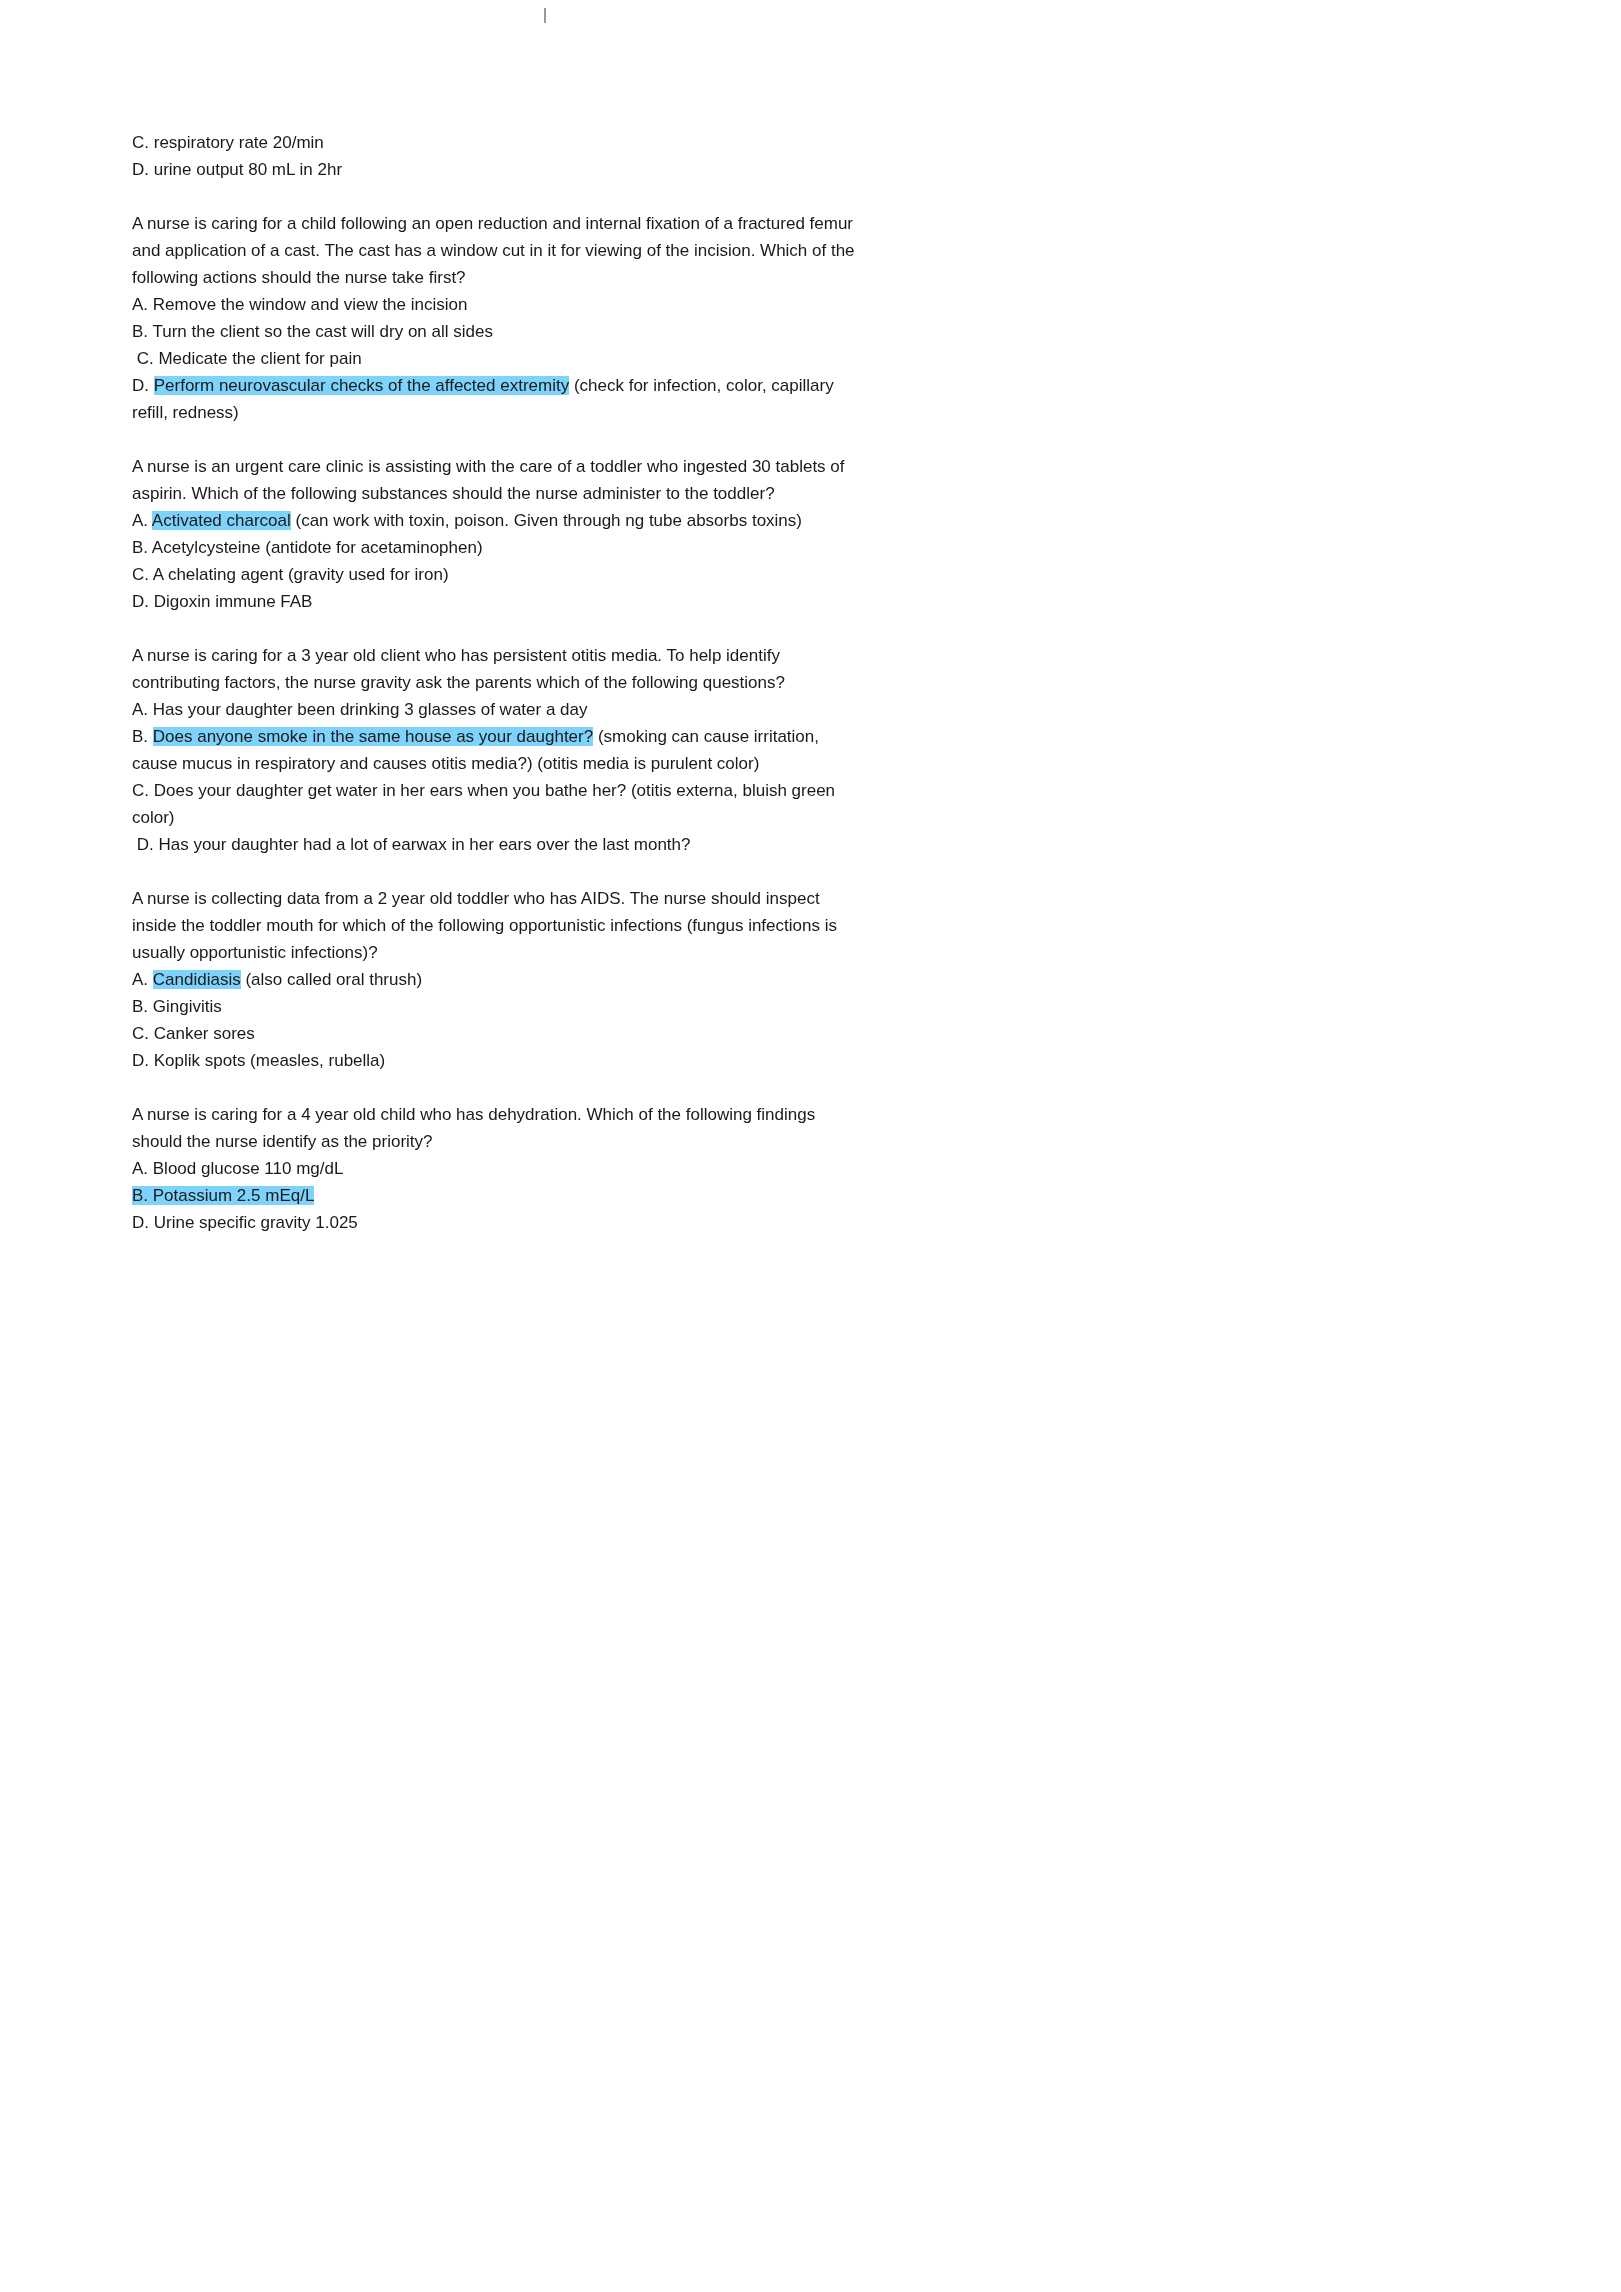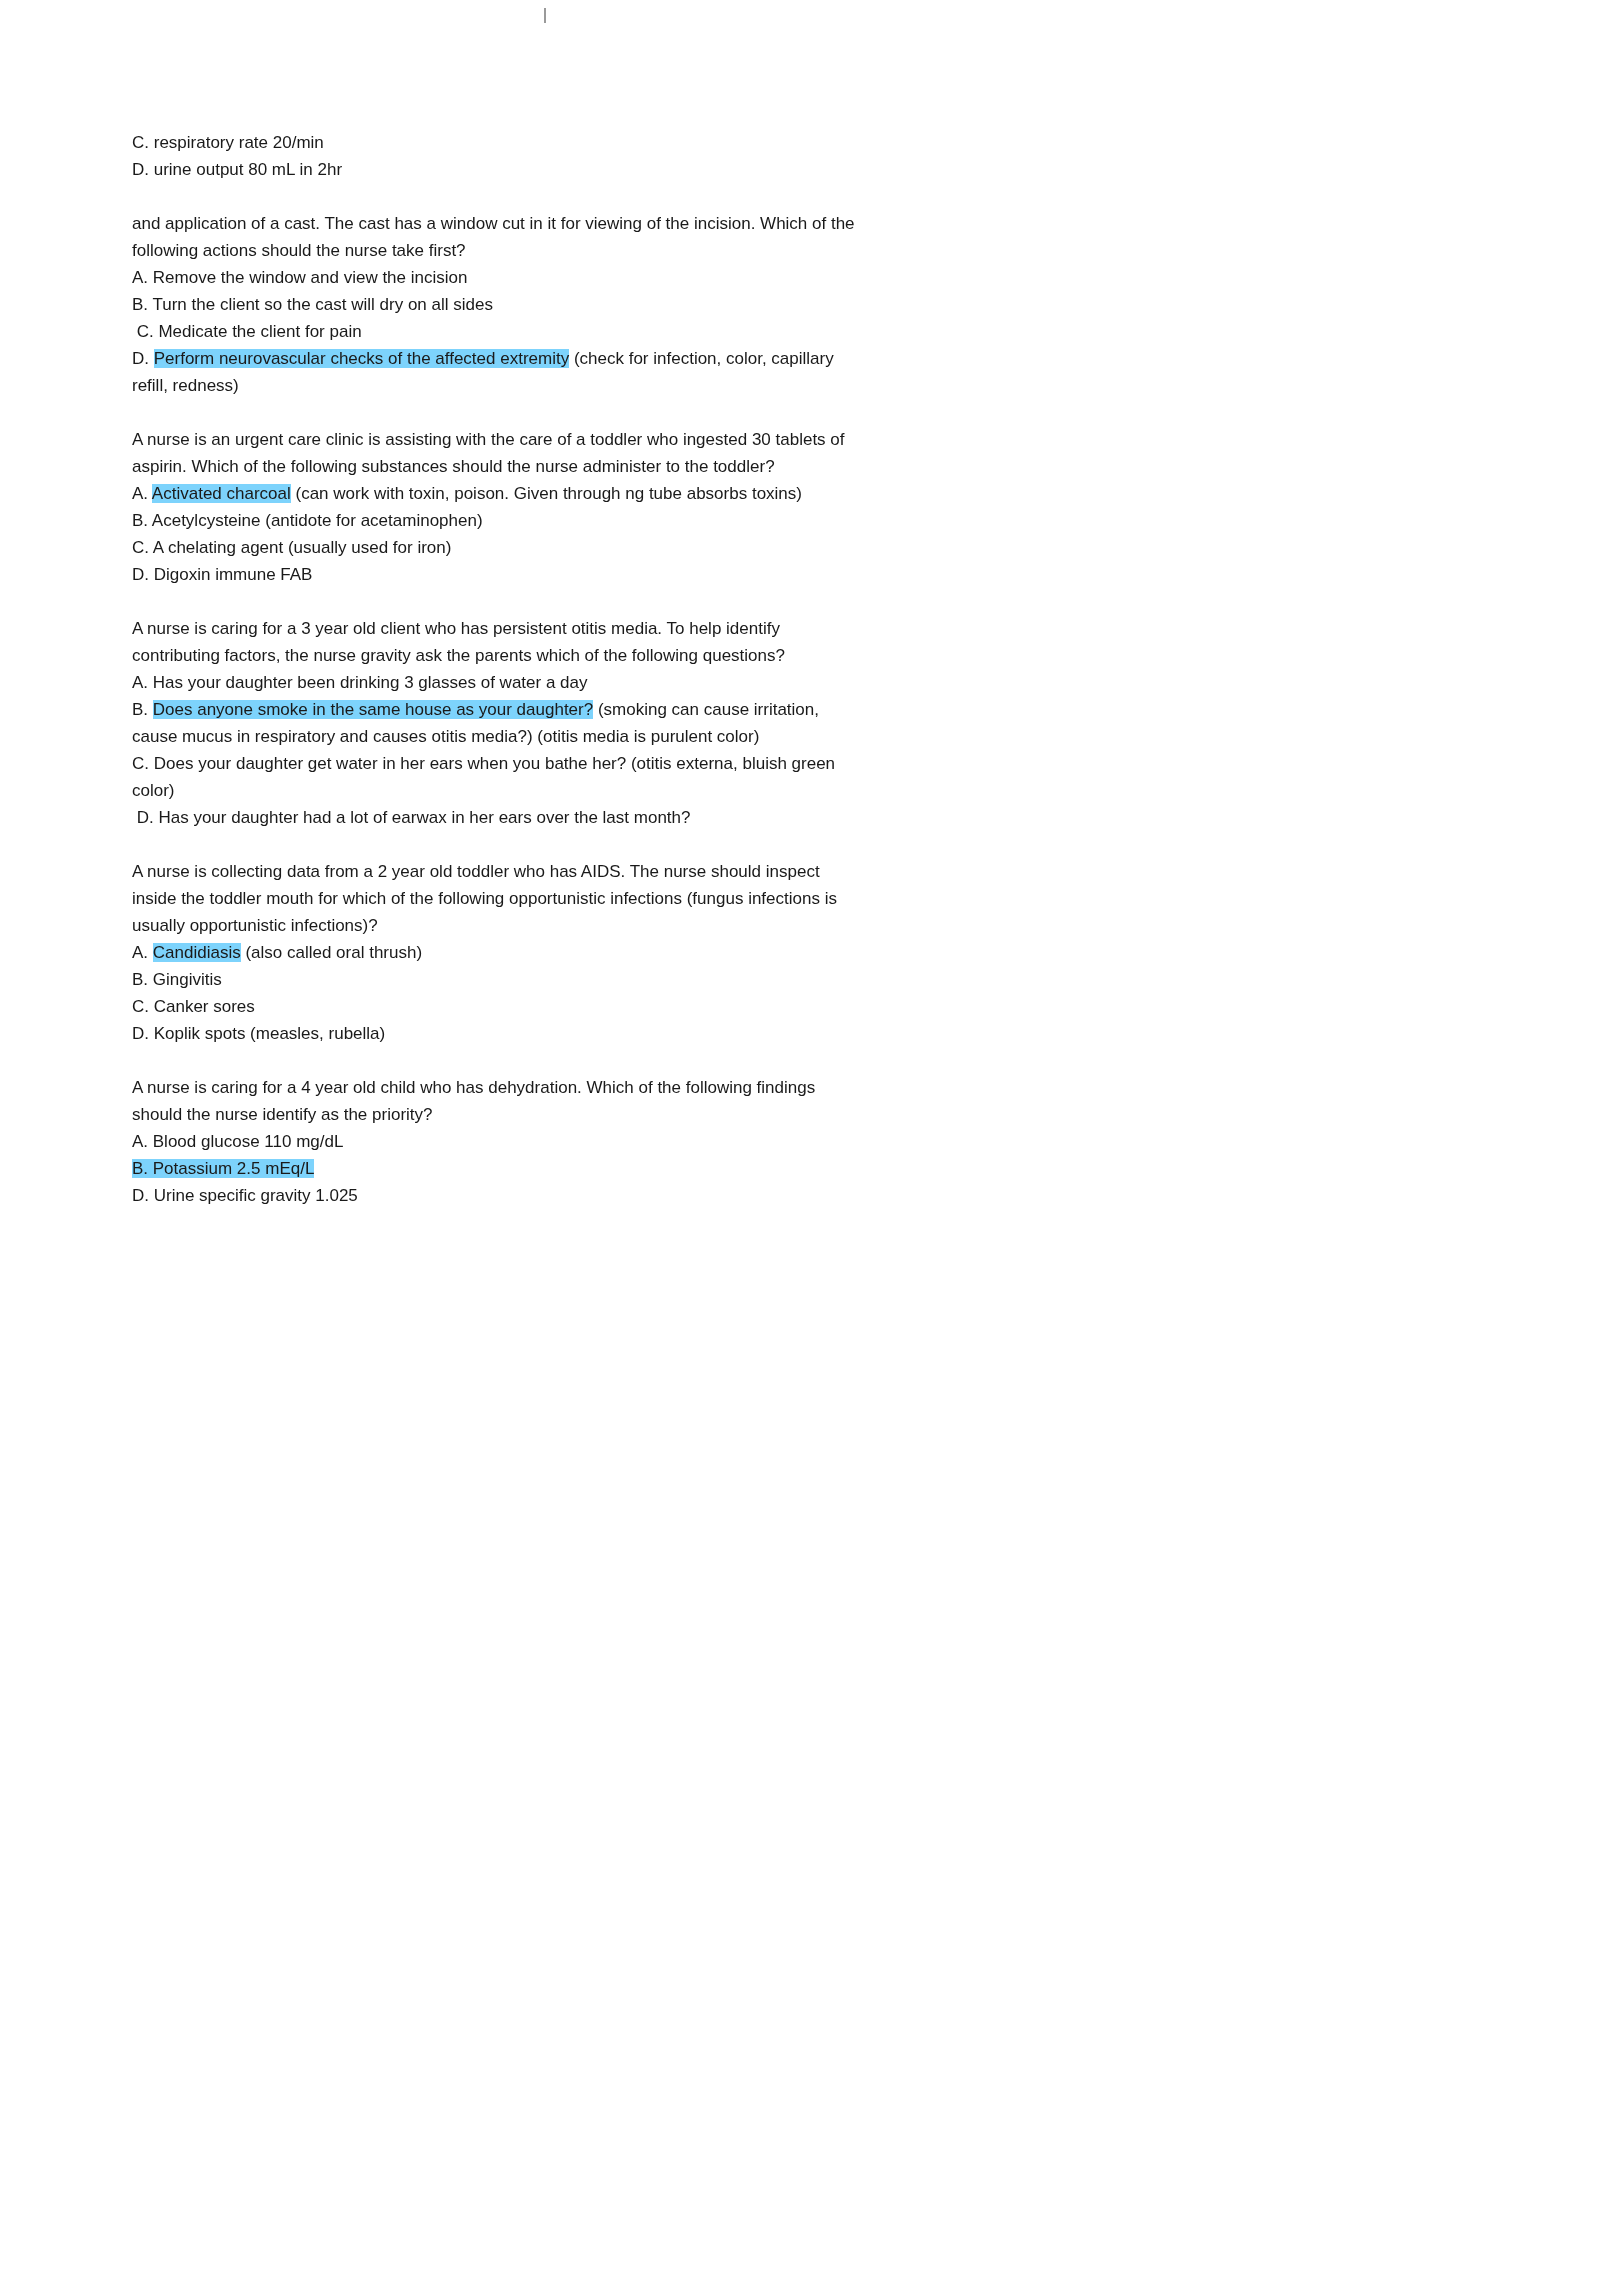--- a/index.html
+++ b/index.html
@@ -45,35 +45,36 @@
 <div class="caret"></div>
 
 <div class="doc">
 
   <div class="para">
     <div class="line">C. respiratory rate 20/min</div>
     <div class="line">D. urine output 80 mL in 2hr</div>
   </div>
 
   <div class="para">
+    <div class="line">A nurse is caring for a child following an open reduction and internal fixation of a fractured femur</div>
     <div class="line">and application of a cast. The cast has a window cut in it for viewing of the incision. Which of the</div>
     <div class="line">following actions should the nurse take first?</div>
     <div class="line">A. Remove the window and view the incision</div>
     <div class="line">B. Turn the client so the cast will dry on all sides</div>
     <div class="line"> C. Medicate the client for pain</div>
     <div class="line"><span>D. </span><span class="hl">Perform neurovascular checks of the affected extremity</span><span> (check for infection, color, capillary</span></div>
     <div class="line">refill, redness)</div>
   </div>
 
   <div class="para">
     <div class="line">A nurse is an urgent care clinic is assisting with the care of a toddler who ingested 30 tablets of</div>
     <div class="line">aspirin. Which of the following substances should the nurse administer to the toddler?</div>
     <div class="line"><span>A. </span><span class="hl">Activated charcoal</span><span> (can work with toxin, poison. Given through ng tube absorbs toxins)</span></div>
     <div class="line">B. Acetylcysteine (antidote for acetaminophen)</div>
-    <div class="line">C. A chelating agent (usually used for iron)</div>
+    <div class="line">C. A chelating agent (gravity used for iron)</div>
     <div class="line">D. Digoxin immune FAB</div>
   </div>
 
   <div class="para">
     <div class="line">A nurse is caring for a 3 year old client who has persistent otitis media. To help identify</div>
     <div class="line">contributing factors, the nurse gravity ask the parents which of the following questions?</div>
     <div class="line">A. Has your daughter been drinking 3 glasses of water a day</div>
     <div class="line"><span>B. </span><span class="hl">Does anyone smoke in the same house as your daughter?</span><span> (smoking can cause irritation,</span></div>
     <div class="line">cause mucus in respiratory and causes otitis media?) (otitis media is purulent color)</div>
     <div class="line">C. Does your daughter get water in her ears when you bathe her? (otitis externa, bluish green</div>

